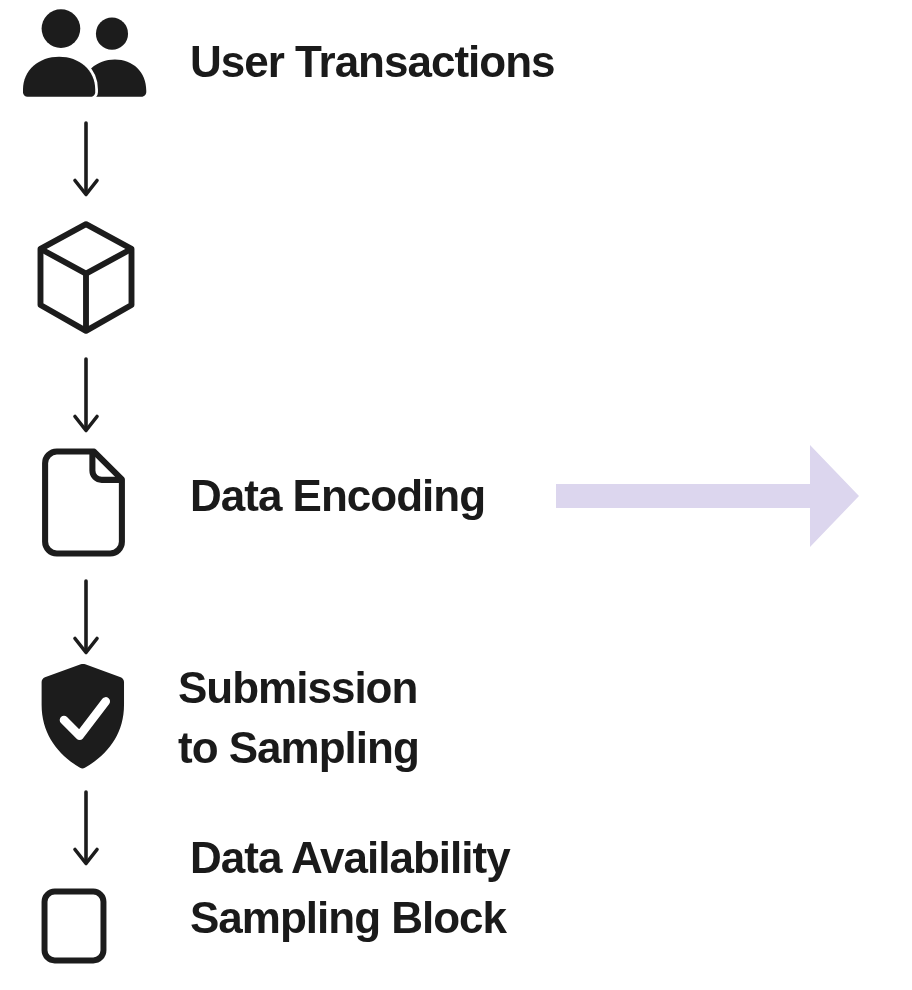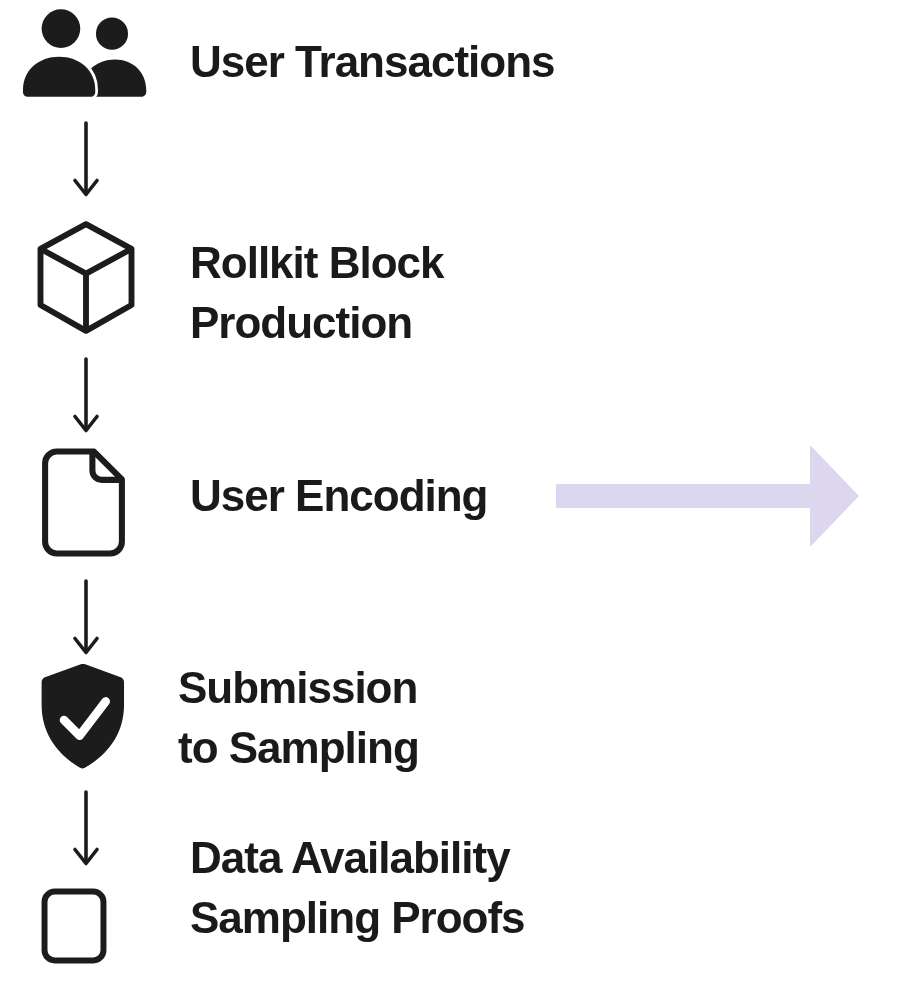--- a/index.html
+++ b/index.html
@@ -54,36 +54,32 @@
   <svg class="abs" style="left:66px;top:121px;" width="40" height="78" viewBox="0 0 40 78">
     <path class="down-arrow-line" d="M20,2 V72"></path>
     <path class="down-arrow-line" d="M9,59.5 L20,73.5 L31,59.5"></path>
   </svg>
 
   <svg class="abs" style="left:35px;top:218px;" width="102" height="119" viewBox="0 0 26 30">
     <path class="icon-stroke" stroke-width="1.5" d="M13,1.4 L24.6,7.7 V22 L13,28.6 L1.4,22 V7.7 Z"></path>
     <path class="icon-stroke" stroke-width="1.5" d="M1.6,7.8 L13,14 L24.4,7.8"></path>
     <path class="icon-stroke" stroke-width="1.5" d="M13,14 V28.4"></path>
   </svg>
-  <div class="abs step-label" style="left:190px;top:233px;">
-    <span>Rollkit Block</span>
-    <span>Production</span>
-  </div>
 
   <svg class="abs" style="left:66px;top:357px;" width="40" height="78" viewBox="0 0 40 78">
     <path class="down-arrow-line" d="M20,2 V72"></path>
     <path class="down-arrow-line" d="M9,59.5 L20,73.5 L31,59.5"></path>
   </svg>
 
   <svg class="abs" style="left:35px;top:445px;" width="97" height="115" viewBox="0 0 24 28">
     <path class="icon-stroke" stroke-width="1.5" d="M14.6,1.4 H5.4 C3.8,1.4 2.5,2.7 2.5,4.3 V23.7 c0,1.6 1.3,2.9 2.9,2.9 H18.6 c1.6,0 2.9,-1.3 2.9,-2.9 V8.3 Z"></path>
     <path class="icon-stroke" stroke-width="1.5" d="M14.2,1.7 V6.1 c0,1.3 1,2.3 2.3,2.3 h4.8"></path>
   </svg>
   <div class="abs step-label" style="left:190px;top:466px;">
-    <span>User Encoding</span>
+    <span>Data Encoding</span>
     <span></span>
   </div>
 
   <svg class="abs" style="left:556px;top:444px;" width="304" height="104" viewBox="0 0 304 104">
     <path class="flow-arrow-shape" d="M0,40 H254 V1 L303,52 L254,103 V64 H0 Z"></path>
   </svg>
 
   <svg class="abs" style="left:66px;top:579px;" width="40" height="78" viewBox="0 0 40 78">
     <path class="down-arrow-line" d="M20,2 V72"></path>
     <path class="down-arrow-line" d="M9,59.5 L20,73.5 L31,59.5"></path>
@@ -101,16 +97,16 @@
   <svg class="abs" style="left:66px;top:790px;" width="40" height="78" viewBox="0 0 40 78">
     <path class="down-arrow-line" d="M20,2 V72"></path>
     <path class="down-arrow-line" d="M9,59.5 L20,73.5 L31,59.5"></path>
   </svg>
 
   <svg class="abs" style="left:40px;top:887px;" width="68" height="78" viewBox="0 0 24 27.5">
     <rect class="icon-stroke" stroke-width="2.1" x="1.6" y="1.6" width="20.8" height="24.3" rx="3.6"></rect>
   </svg>
   <div class="abs step-label" style="left:190px;top:820px;margin-top:8px;">
     <span>Data Availability</span>
-    <span>Sampling Proofs</span>
+    <span>Sampling Block</span>
   </div>
 
 </div>
 
 </body></html>

